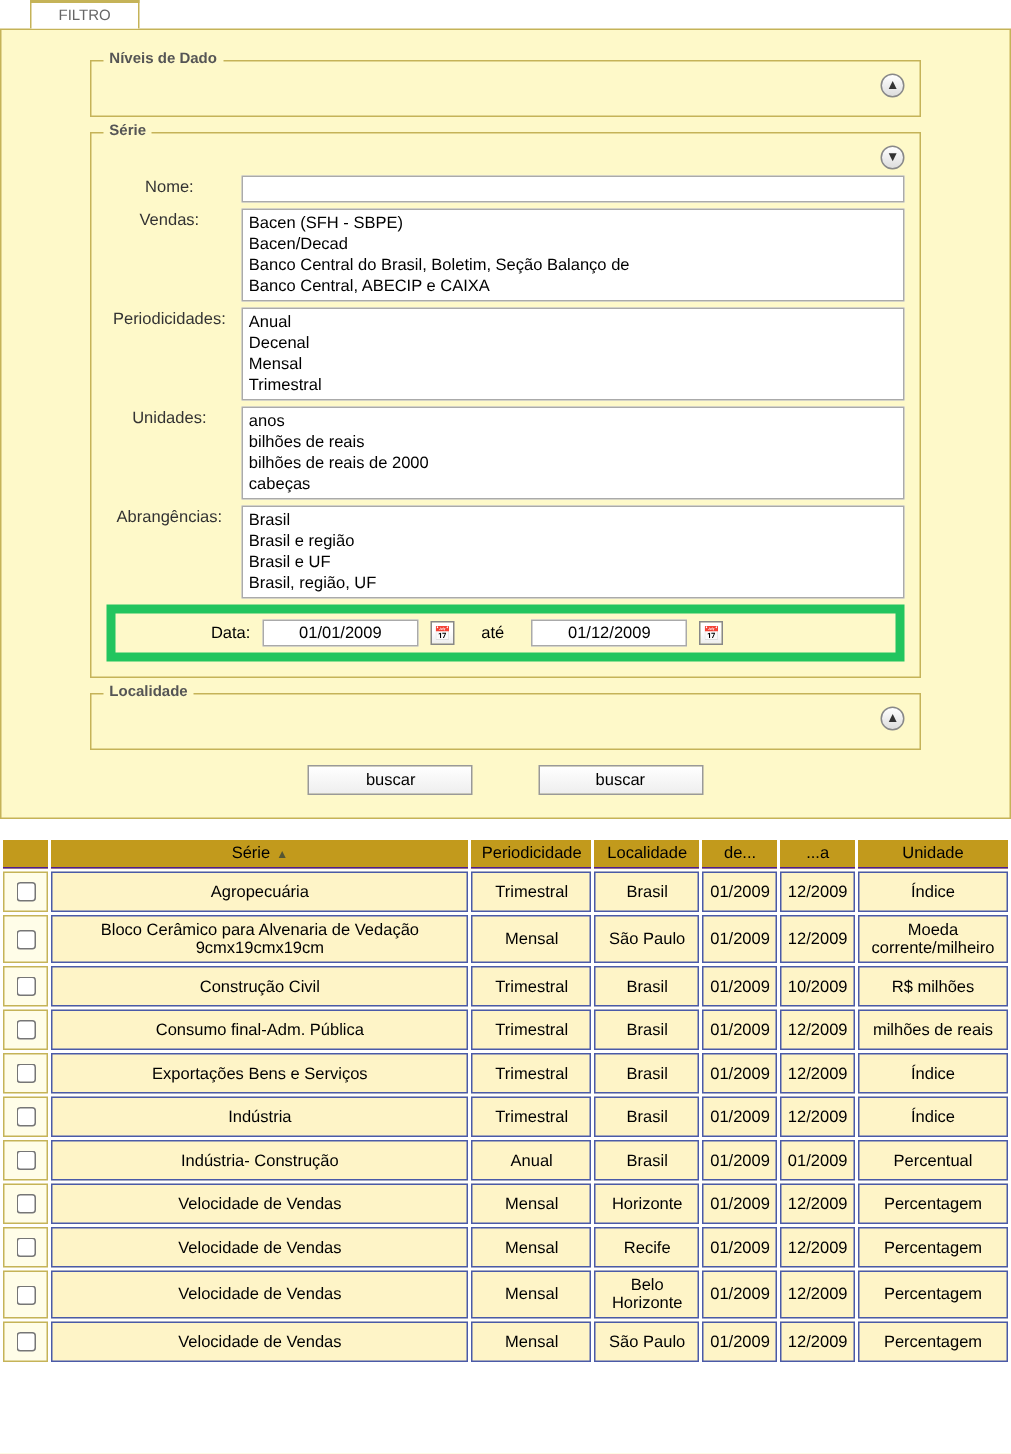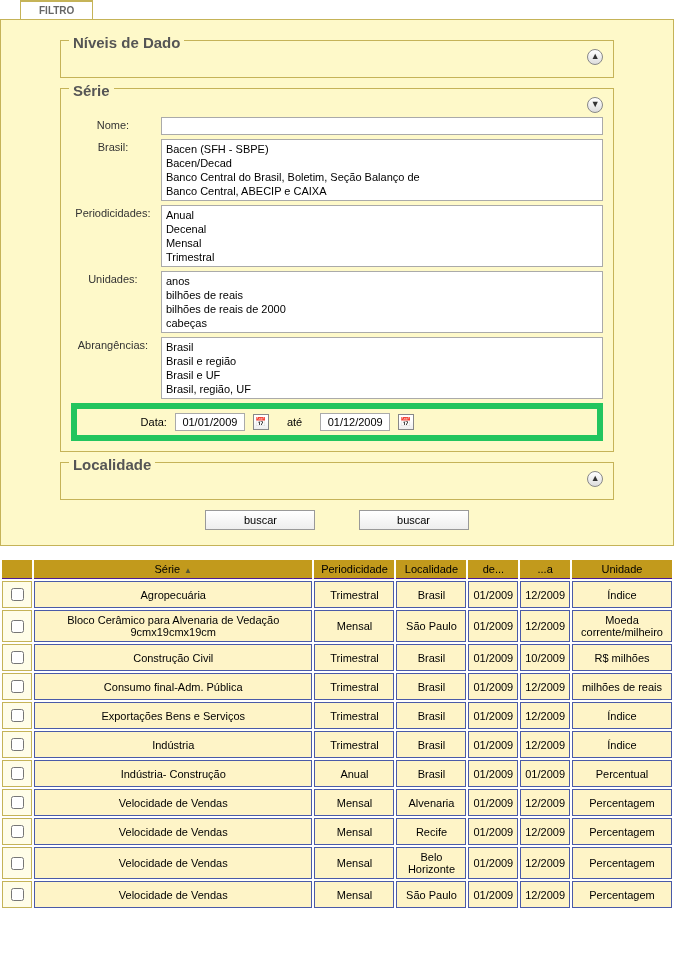--- a/index.html
+++ b/index.html
@@ -15,21 +15,21 @@
     border-bottom: 1px solid #c5b358;
   }
   .tab {
     display: inline-block;
     background: #fff;
     border: 1px solid #c5b358;
     border-bottom: none;
     border-top: 2px solid #c5b358;
     padding: 3px 18px;
     font-size: 10px;
-    font-weight: bold;
+    font-weight: normal;
     color: #666;
     margin-left: 20px;
   }
   .main-panel {
     background: #fef9c9;
     border: 1px solid #c5b358;
     border-top: none;
     padding: 20px 10px 15px 10px;
   }
   .fieldset {
@@ -39,21 +39,21 @@
     width: 85%;
     padding: 8px 10px 10px 10px;
     position: relative;
   }
   .fieldset-label {
     position: absolute;
     top: -7px;
     left: 8px;
     background: #fef9c9;
     padding: 0 4px;
-    font-size: 15px;
+    font-size: 10px;
     color: #555;
     font-weight: bold;
   }
   .collapse-btn {
     position: absolute;
     right: 10px;
     top: 8px;
     width: 16px;
     height: 16px;
     border-radius: 50%;
@@ -112,21 +112,21 @@
     gap: 8px;
     margin-top: 4px;
     width: calc(100% - 0px);
   }
   .date-row label {
     width: 84px;
     text-align: right;
     font-size: 11px;
   }
   .date-row input {
-    width: 70px;
+    width: 104px;
     height: 18px;
     border: 1px solid #aaa;
     text-align: center;
     font-size: 11px;
   }
   .cal-icon {
     width: 16px;
     height: 16px;
     border: 1px solid #888;
     background: linear-gradient(#fff 40%, #eee);
@@ -199,21 +199,21 @@
     <div class="fieldset-label">Série</div>
     <div class="collapse-btn">▼</div>
     <div class="fieldset-body">
 
       <div class="form-row">
         <label>Nome:</label>
         <input type="text" style="">
       </div>
 
       <div class="form-row">
-        <label>Brasil:</label>
+        <label>Vendas:</label>
         <div class="listbox" id="lb-fontes">
             <div>Bacen (SFH - SBPE)</div>
             <div>Bacen/Decad</div>
             <div>Banco Central do Brasil, Boletim, Seção Balanço de</div>
             <div>Banco Central, ABECIP e CAIXA</div>
           </div>
       </div>
 
       <div class="form-row">
         <label>Periodicidades:</label>
@@ -344,21 +344,21 @@
         <td>Anual</td>
         <td>Brasil</td>
         <td>01/2009</td>
         <td>01/2009</td>
         <td>Percentual</td>
       </tr>
       <tr>
         <td class="cb"><input type="checkbox" style=""></td>
         <td>Velocidade de Vendas</td>
         <td>Mensal</td>
-        <td>Alvenaria</td>
+        <td>Horizonte</td>
         <td>01/2009</td>
         <td>12/2009</td>
         <td>Percentagem</td>
       </tr>
       <tr>
         <td class="cb"><input type="checkbox" style=""></td>
         <td>Velocidade de Vendas</td>
         <td>Mensal</td>
         <td>Recife</td>
         <td>01/2009</td>

